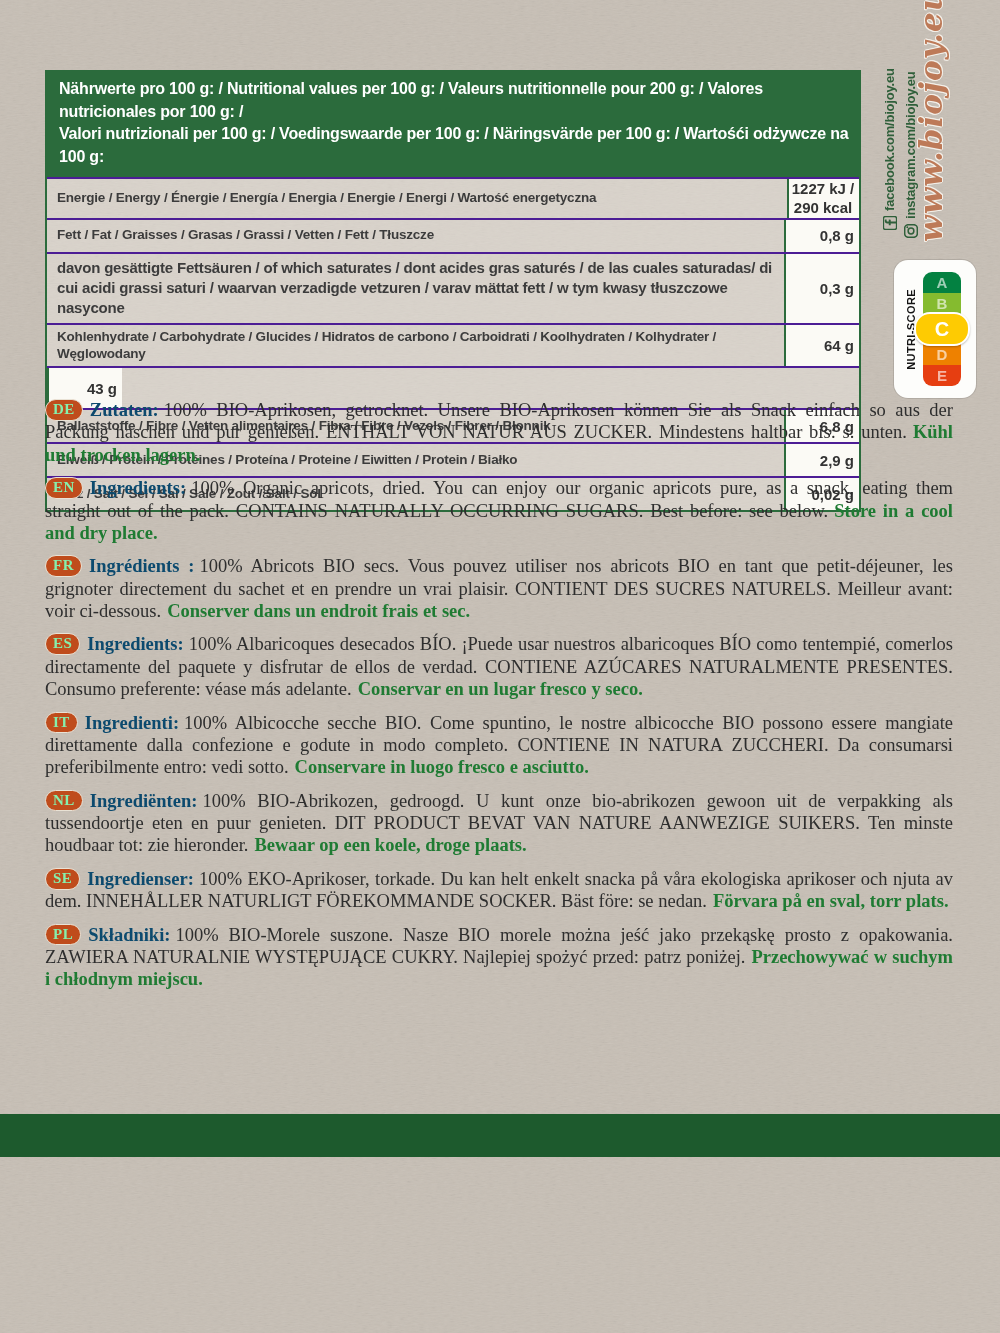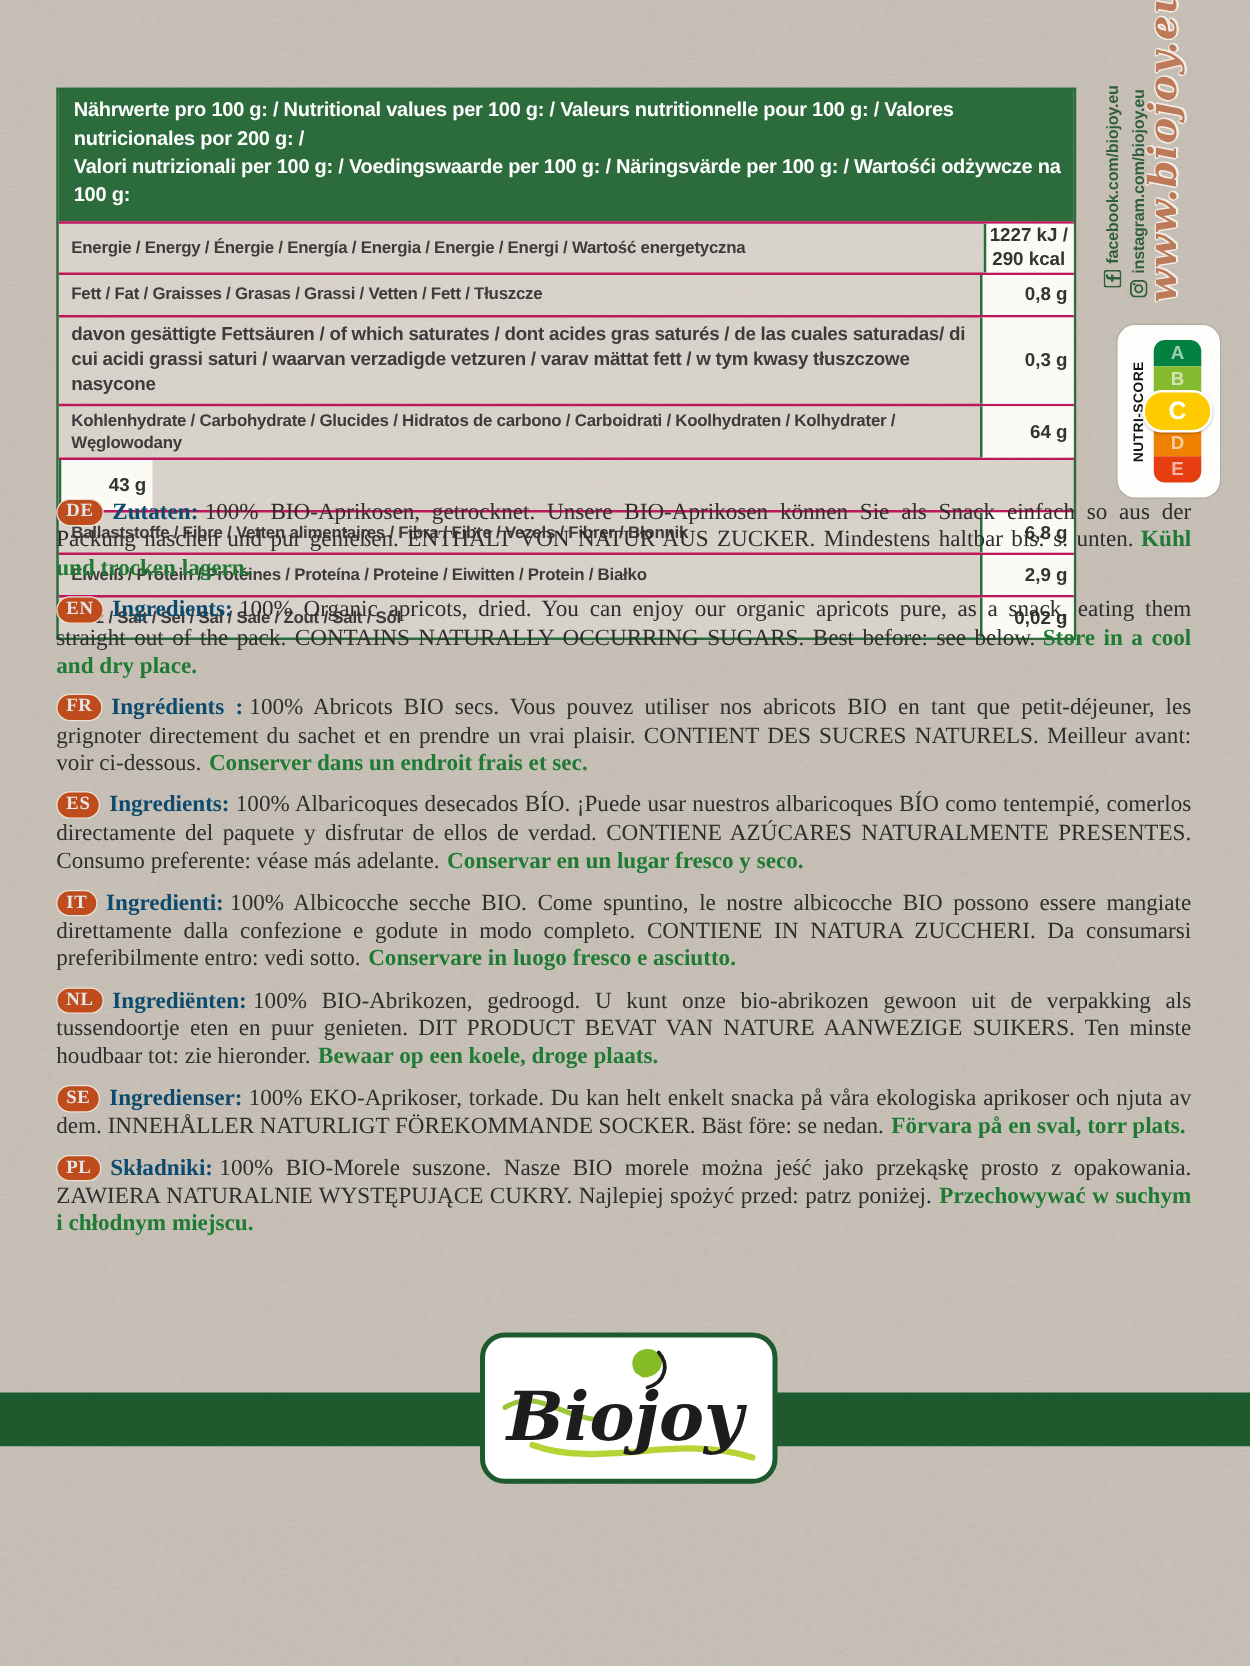--- a/index.html
+++ b/index.html
@@ -14,21 +14,21 @@
   
   .ntable{
     position:absolute;left:45px;top:70px;width:812px;
     border:2px solid #2b6b3c;background:rgba(248,246,240,0.35);
   }
   .ntable-header{
     background:#2b6b3c;color:#fff;padding:6px 10px 8px 12px;
     font-weight:bold;font-size:16px;line-height:1.42;
     font-family:"Liberation Sans",sans-serif;letter-spacing:-0.2px;
   }
-  .t-row{display:flex;border-top:2px solid #be185d;}
+  .t-row{display:flex;border-top:2px solid #4c1d95;}
   .t-label{
     flex:1;padding:4px 10px;display:flex;align-items:center;
     font-weight:bold;font-size:13.5px;color:#3c3c3c;letter-spacing:-0.2px;line-height:1.25;
   }
   .t-row.small .t-label{font-size:15px;line-height:1.35;font-weight:bold;}
   .t-value{
     width:68px;border-left:2px solid #2b6b3c;background:#fbfaf5;
     display:flex;align-items:center;justify-content:flex-end;
     padding-right:5px;font-weight:bold;font-size:15px;color:#333;
   }
@@ -78,21 +78,21 @@
     box-shadow:0 1px 2px rgba(0,0,0,0.25);
   }
 
   
   .ingredients{position:absolute;left:45px;top:399px;width:908px;}
   .ing{
     margin:0 0 11px 0;text-align:justify;
     font-family:"Liberation Serif",serif;font-size:18.5px;line-height:1.21;color:#2e2e2e;
   }
   .badge{
-    display:inline-block;background:#bf4c1c;color:#e5e5e5;
+    display:inline-block;background:#bf4c1c;color:#86efac;
     border:1.5px solid #e9e2d5;border-radius:13px;
     padding:0px 7px 1px 7px;margin-right:7px;
     font-family:"Liberation Serif",serif;font-weight:bold;font-size:15px;line-height:1.25;
     vertical-align:2px;letter-spacing:0.5px;
   }
   .ing-label{font-weight:bold;color:#0c4a6e;margin-right:5px;font-family:Liberation Serif, serif;}
   .ing-text{margin-right:6px;}
   .storage{font-weight:bold;color:#1f7b33;}
 
   
@@ -117,21 +117,21 @@
     </filter>
     <rect width="1000" height="1333" fill="#c7bfb5"></rect>
     <rect width="1000" height="1333" filter="url(#paperNoise)" opacity="0.55"></rect>
   </svg>
 </div>
 
 <div class="content">
 
   <div class="ntable">
     <div class="ntable-header">
-      <div>Nährwerte pro 100 g: / Nutritional values per 100 g: / Valeurs nutritionnelle pour 100 g: / Valores nutricionales por 200 g: /</div>
+      <div>Nährwerte pro 100 g: / Nutritional values per 100 g: / Valeurs nutritionnelle pour 200 g: / Valores nutricionales por 100 g: /</div>
       <div>Valori nutrizionali per 100 g: / Voedingswaarde per 100 g: / Näringsvärde per 100 g: / Wartośći odżywcze na 100 g:</div>
     </div>
     <div class="t-row h-md">
       <div class="t-label">Energie / Energy / Énergie / Energía / Energia / Energie / Energi / Wartość energetyczna</div>
       <div class="t-value energy">1227 kJ / 290 kcal</div>
     </div>
     <div class="t-row h-md">
       <div class="t-label">Fett / Fat / Graisses / Grasas / Grassi / Vetten / Fett / Tłuszcze</div>
       <div class="t-value">0,8 g</div>
     </div>
@@ -209,23 +209,14 @@
     </p>
     <p class="ing">
       <span class="badge">SE</span><b class="ing-label">Ingredienser:</b><span class="ing-text">100% EKO-Aprikoser, torkade. Du kan helt enkelt snacka på våra ekologiska aprikoser och njuta av dem. INNEHÅLLER NATURLIGT FÖREKOMMANDE SOCKER. Bäst före: se nedan.</span><b class="storage">Förvara på en sval, torr plats.</b>
     </p>
     <p class="ing">
       <span class="badge">PL</span><b class="ing-label">Składniki:</b><span class="ing-text">100% BIO-Morele suszone. Nasze BIO morele można jeść jako przekąskę prosto z opakowania. ZAWIERA NATURALNIE WYSTĘPUJĄCE CUKRY. Najlepiej spożyć przed: patrz poniżej.</span><b class="storage">Przechowywać w suchym i chłodnym miejscu.</b>
     </p>
   </div>
 
   <div class="stripe"></div>
-  <div class="logo-box">
-    <svg width="214" height="102" viewBox="0 0 214 102" xmlns="http://www.w3.org/2000/svg">
-      <path d="M8 50 C 34 34, 52 58, 84 60" stroke="#9bc53d" stroke-width="4" fill="none" stroke-linecap="round"></path>
-      <path d="M30 80 C 85 100, 145 70, 206 90" stroke="#b7d437" stroke-width="5" fill="none" stroke-linecap="round"></path>
-      <path d="M112 22 C 104 8, 120 -2, 130 6 C 138 13, 132 26, 118 26 Z" fill="#84bb26"></path>
-      <path d="M131 6 C 140 16, 136 30, 122 34" stroke="#1d1d1d" stroke-width="3" fill="none" stroke-linecap="round"></path>
-      <text x="104" y="76" text-anchor="middle" font-family="DejaVu Serif, serif" font-style="italic" font-weight="bold" font-size="54" fill="#1d1d1d">Biojoy</text>
-    </svg>
-  </div>
 
 </div>
 
 </body></html>

